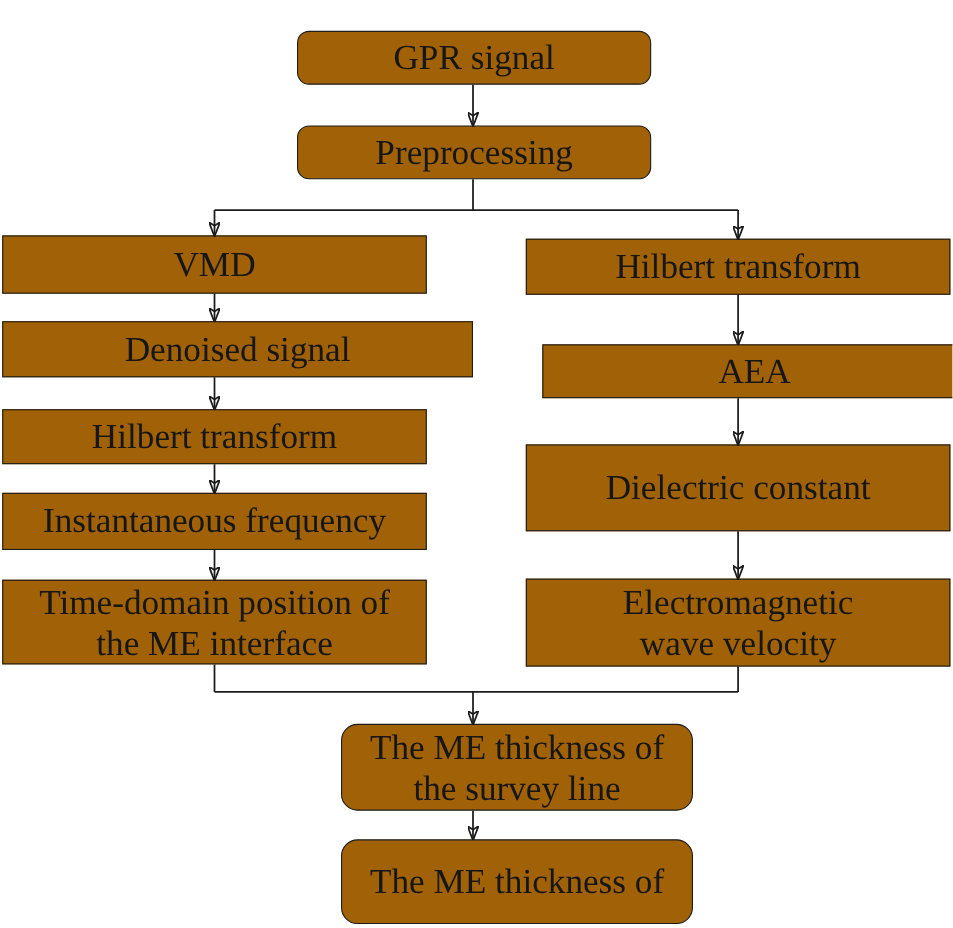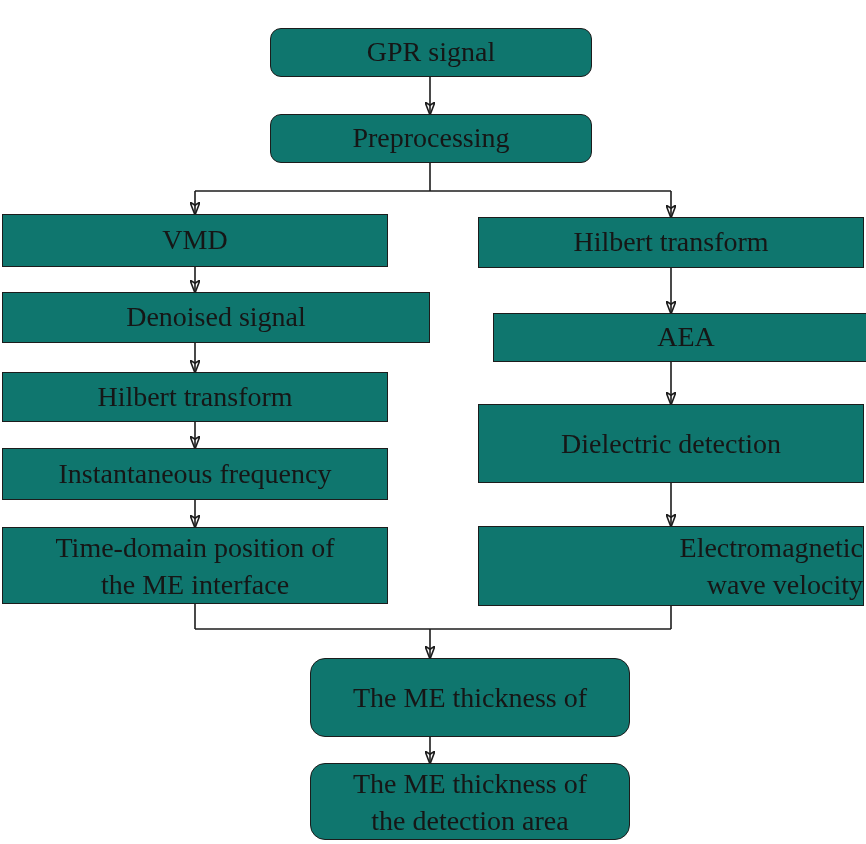--- a/index.html
+++ b/index.html
@@ -13,26 +13,26 @@
     height: 844px;
     background: #ffffff;
     font-family: "Liberation Serif", "DejaVu Serif", serif;
     color: #161616;
     overflow: hidden;
   }
   .node {
     position: absolute;
     box-sizing: border-box;
     border: 1.6px solid #1c1c1c;
-    background: #0f766e;
+    background: #a16207;
     display: flex;
     align-items: center;
     justify-content: center;
     text-align: center;
-    font-size: 28px;
+    font-size: 32px;
     line-height: 1.1;
     white-space: nowrap;
   }
   .node.two {
     flex-direction: column;
     line-height: 37px;
   }
   .round-sm { border-radius: 11px; }
   .round-lg { border-radius: 15px; margin-left: 40px; }
   #connectors {
@@ -83,35 +83,35 @@
 
   <div class="node" style="left:478px; top:217px; width:386px; height:51px;">
     <span>Hilbert transform</span>
   </div>
 
   <div class="node" style="left:478px; top:313px; width:386px; height:49px;margin-left:15px;">
     <span>AEA</span>
   </div>
 
   <div class="node two" style="left:478px; top:404px; width:386px; height:79px;">
-    <span>Dielectric detection</span>
+    <span>Dielectric constant</span>
   </div>
 
-  <div class="node two" style="left:478px; top:526px; width:386px; height:80px;align-items:flex-end;">
+  <div class="node two" style="left:478px; top:526px; width:386px; height:80px;">
     <span>Electromagnetic</span>
     <span>wave velocity</span>
   </div>
 
   <div class="node two round-lg" style="left:270px; top:658px; width:320px; height:79px;">
     <span>The ME thickness of</span>
+    <span>the survey line</span>
   </div>
 
   <div class="node two round-lg" style="left:270px; top:763px; width:320px; height:77px;">
     <span>The ME thickness of</span>
-    <span>the detection area</span>
   </div>
 
   <svg id="connectors" width="866" height="844" viewBox="0 0 866 844" aria-hidden="true">
     <defs>
       <marker id="ah" viewBox="0 0 13 10" refX="12" refY="5" markerWidth="13" markerHeight="10" markerUnits="userSpaceOnUse" orient="auto">
         <path d="M13,5 L0,0 L3.2,5 L0,10 Z" fill="#1c1c1c" stroke="none"></path>
       </marker>
     </defs>
 
     <path d="M430,77 V114" marker-end="url(#ah)"></path>

